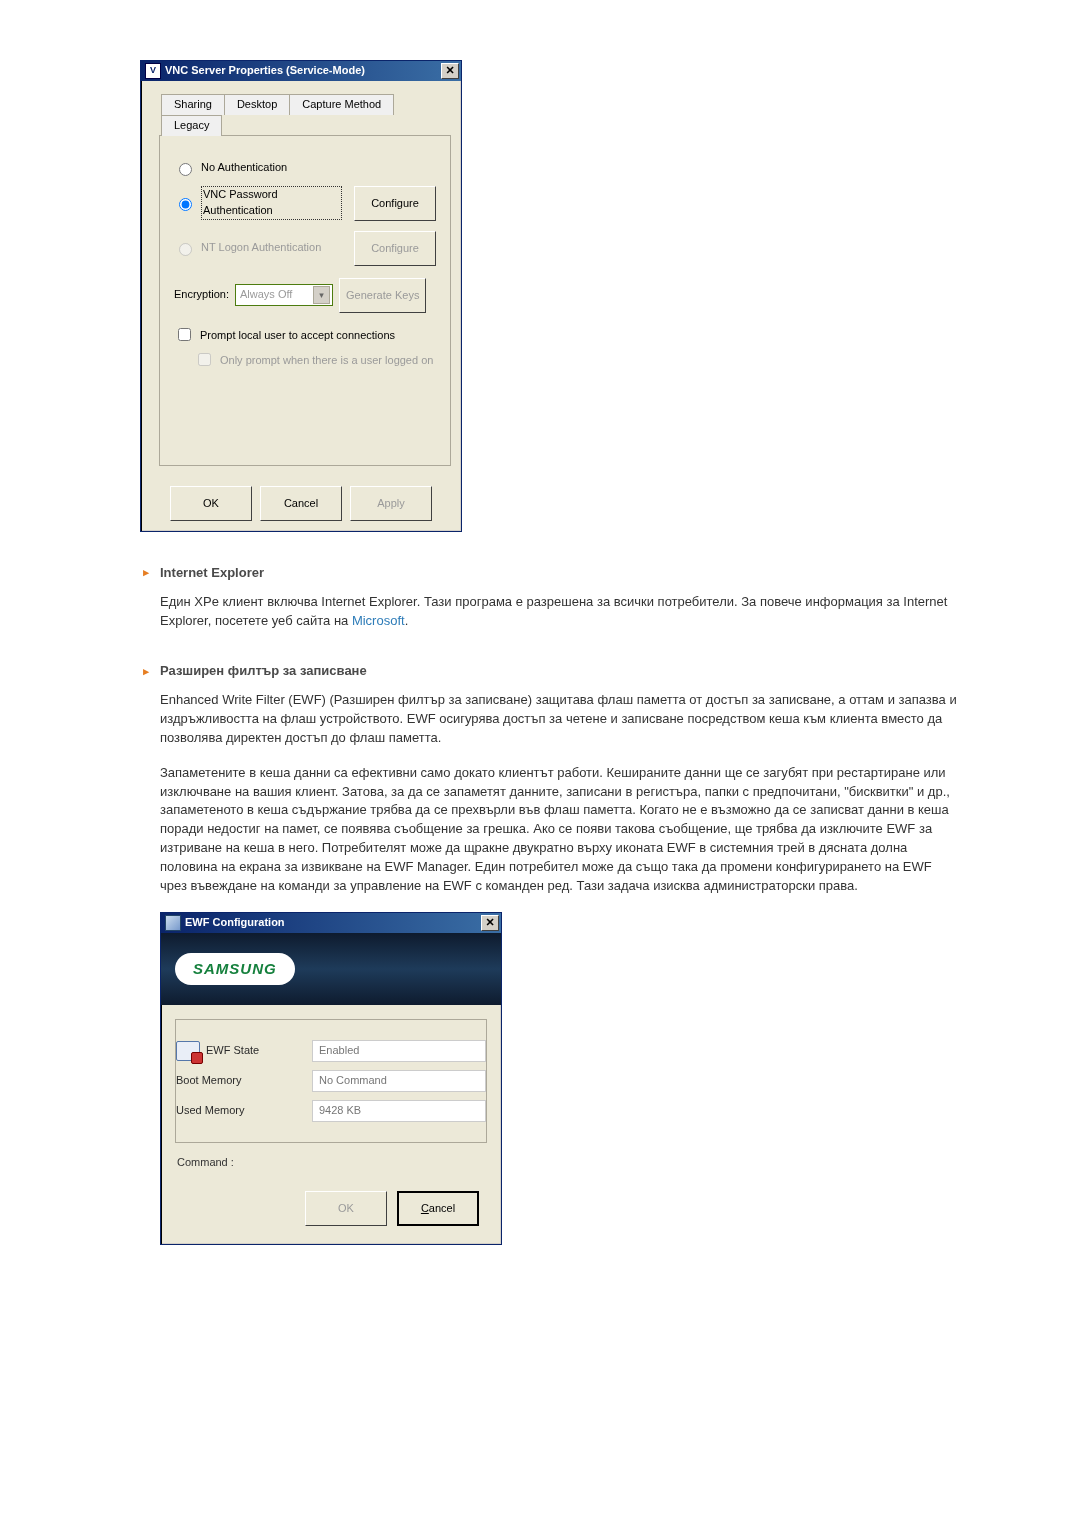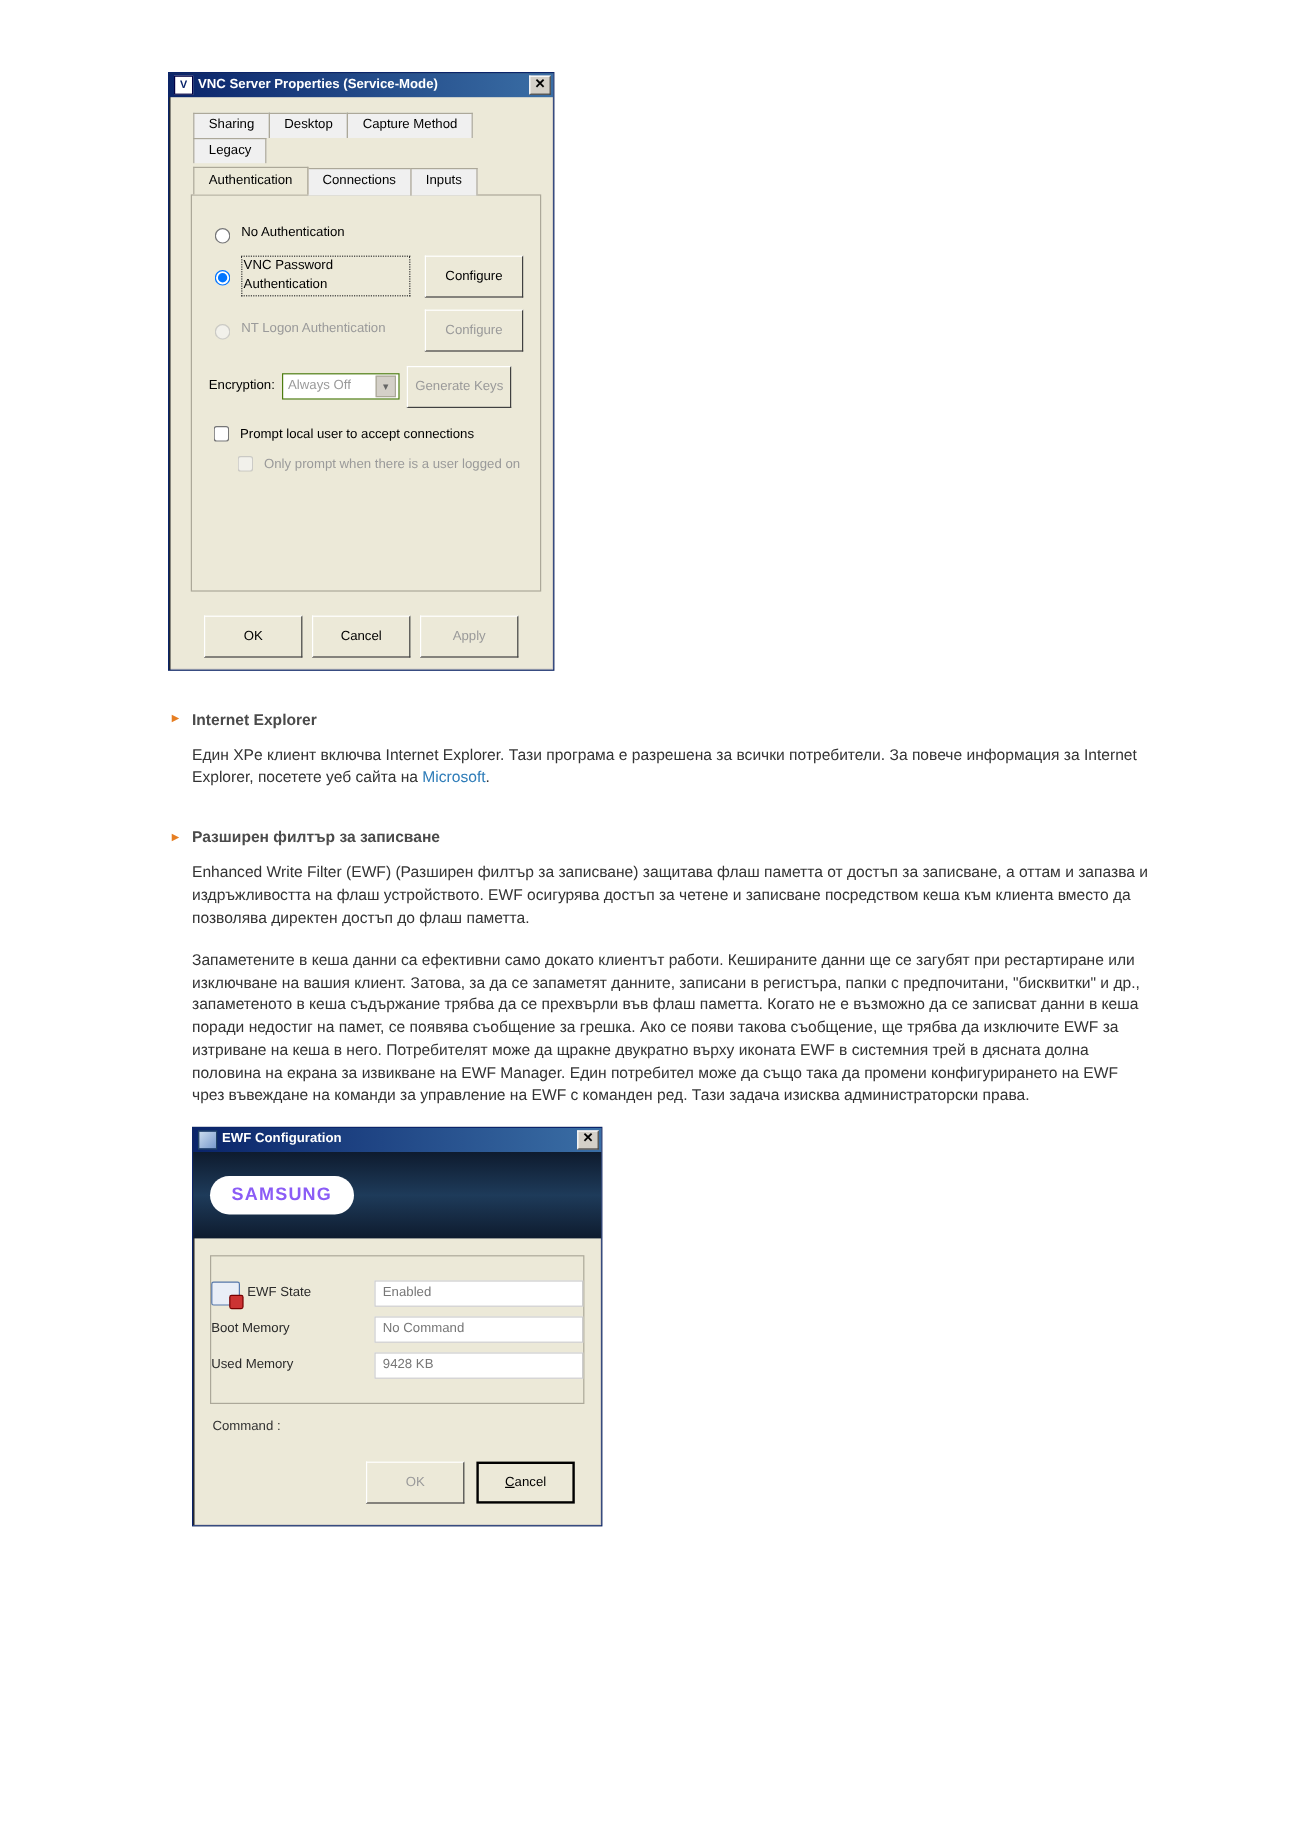--- a/index.html
+++ b/index.html
@@ -137,21 +137,21 @@
     color:var(--accent);font-size:11px;font-weight:700;
   }
   .para{margin:8px 0 16px 20px}
   a{color:var(--link);text-decoration:none}
   
   .ewf-banner{
     background:linear-gradient(180deg,#0e1b2e 0%,#1e3b5a 50%,#0e1b2e 100%);
     height:72px;display:flex;align-items:center;padding:0 14px;
   }
   .samsung-pill{
-    background:#fff;color:#8b5cf6;font-weight:700;
+    background:#fff;color:#15803d;font-weight:700;font-style:italic;
     letter-spacing:1px;font-size:15px;
     padding:5px 18px;border-radius:999px;
     font-family:Arial,sans-serif;
   }
   .ewf-body{padding:14px 14px 10px 14px}
   .info-box{
     border:1px solid var(--panel-border);
     background:var(--panel);
     padding:12px 0;
   }
@@ -179,25 +179,20 @@
       <span class="app-icon vnc">V</span>
       <span class="title-text">VNC Server Properties (Service-Mode)</span>
       <span class="close-btn">✕</span>
     </div>
     <div class="dlg-body">
       <div class="tabs">
         <div class="tab">Sharing</div>
         <div class="tab">Desktop</div>
         <div class="tab">Capture Method</div>
         <div class="tab">Legacy</div>
-      </div>
-      <div class="tabs">
-        <div class="tab active">Authentication</div>
-        <div class="tab">Connections</div>
-        <div class="tab">Inputs</div>
       </div>
       <div class="tab-panel">
 
         <div class="radio-row">
           <input type="radio" name="auth" style="">
           <label>No Authentication</label>
         </div>
 
         <div class="radio-row">
           <input type="radio" name="auth" checked="" style="">

